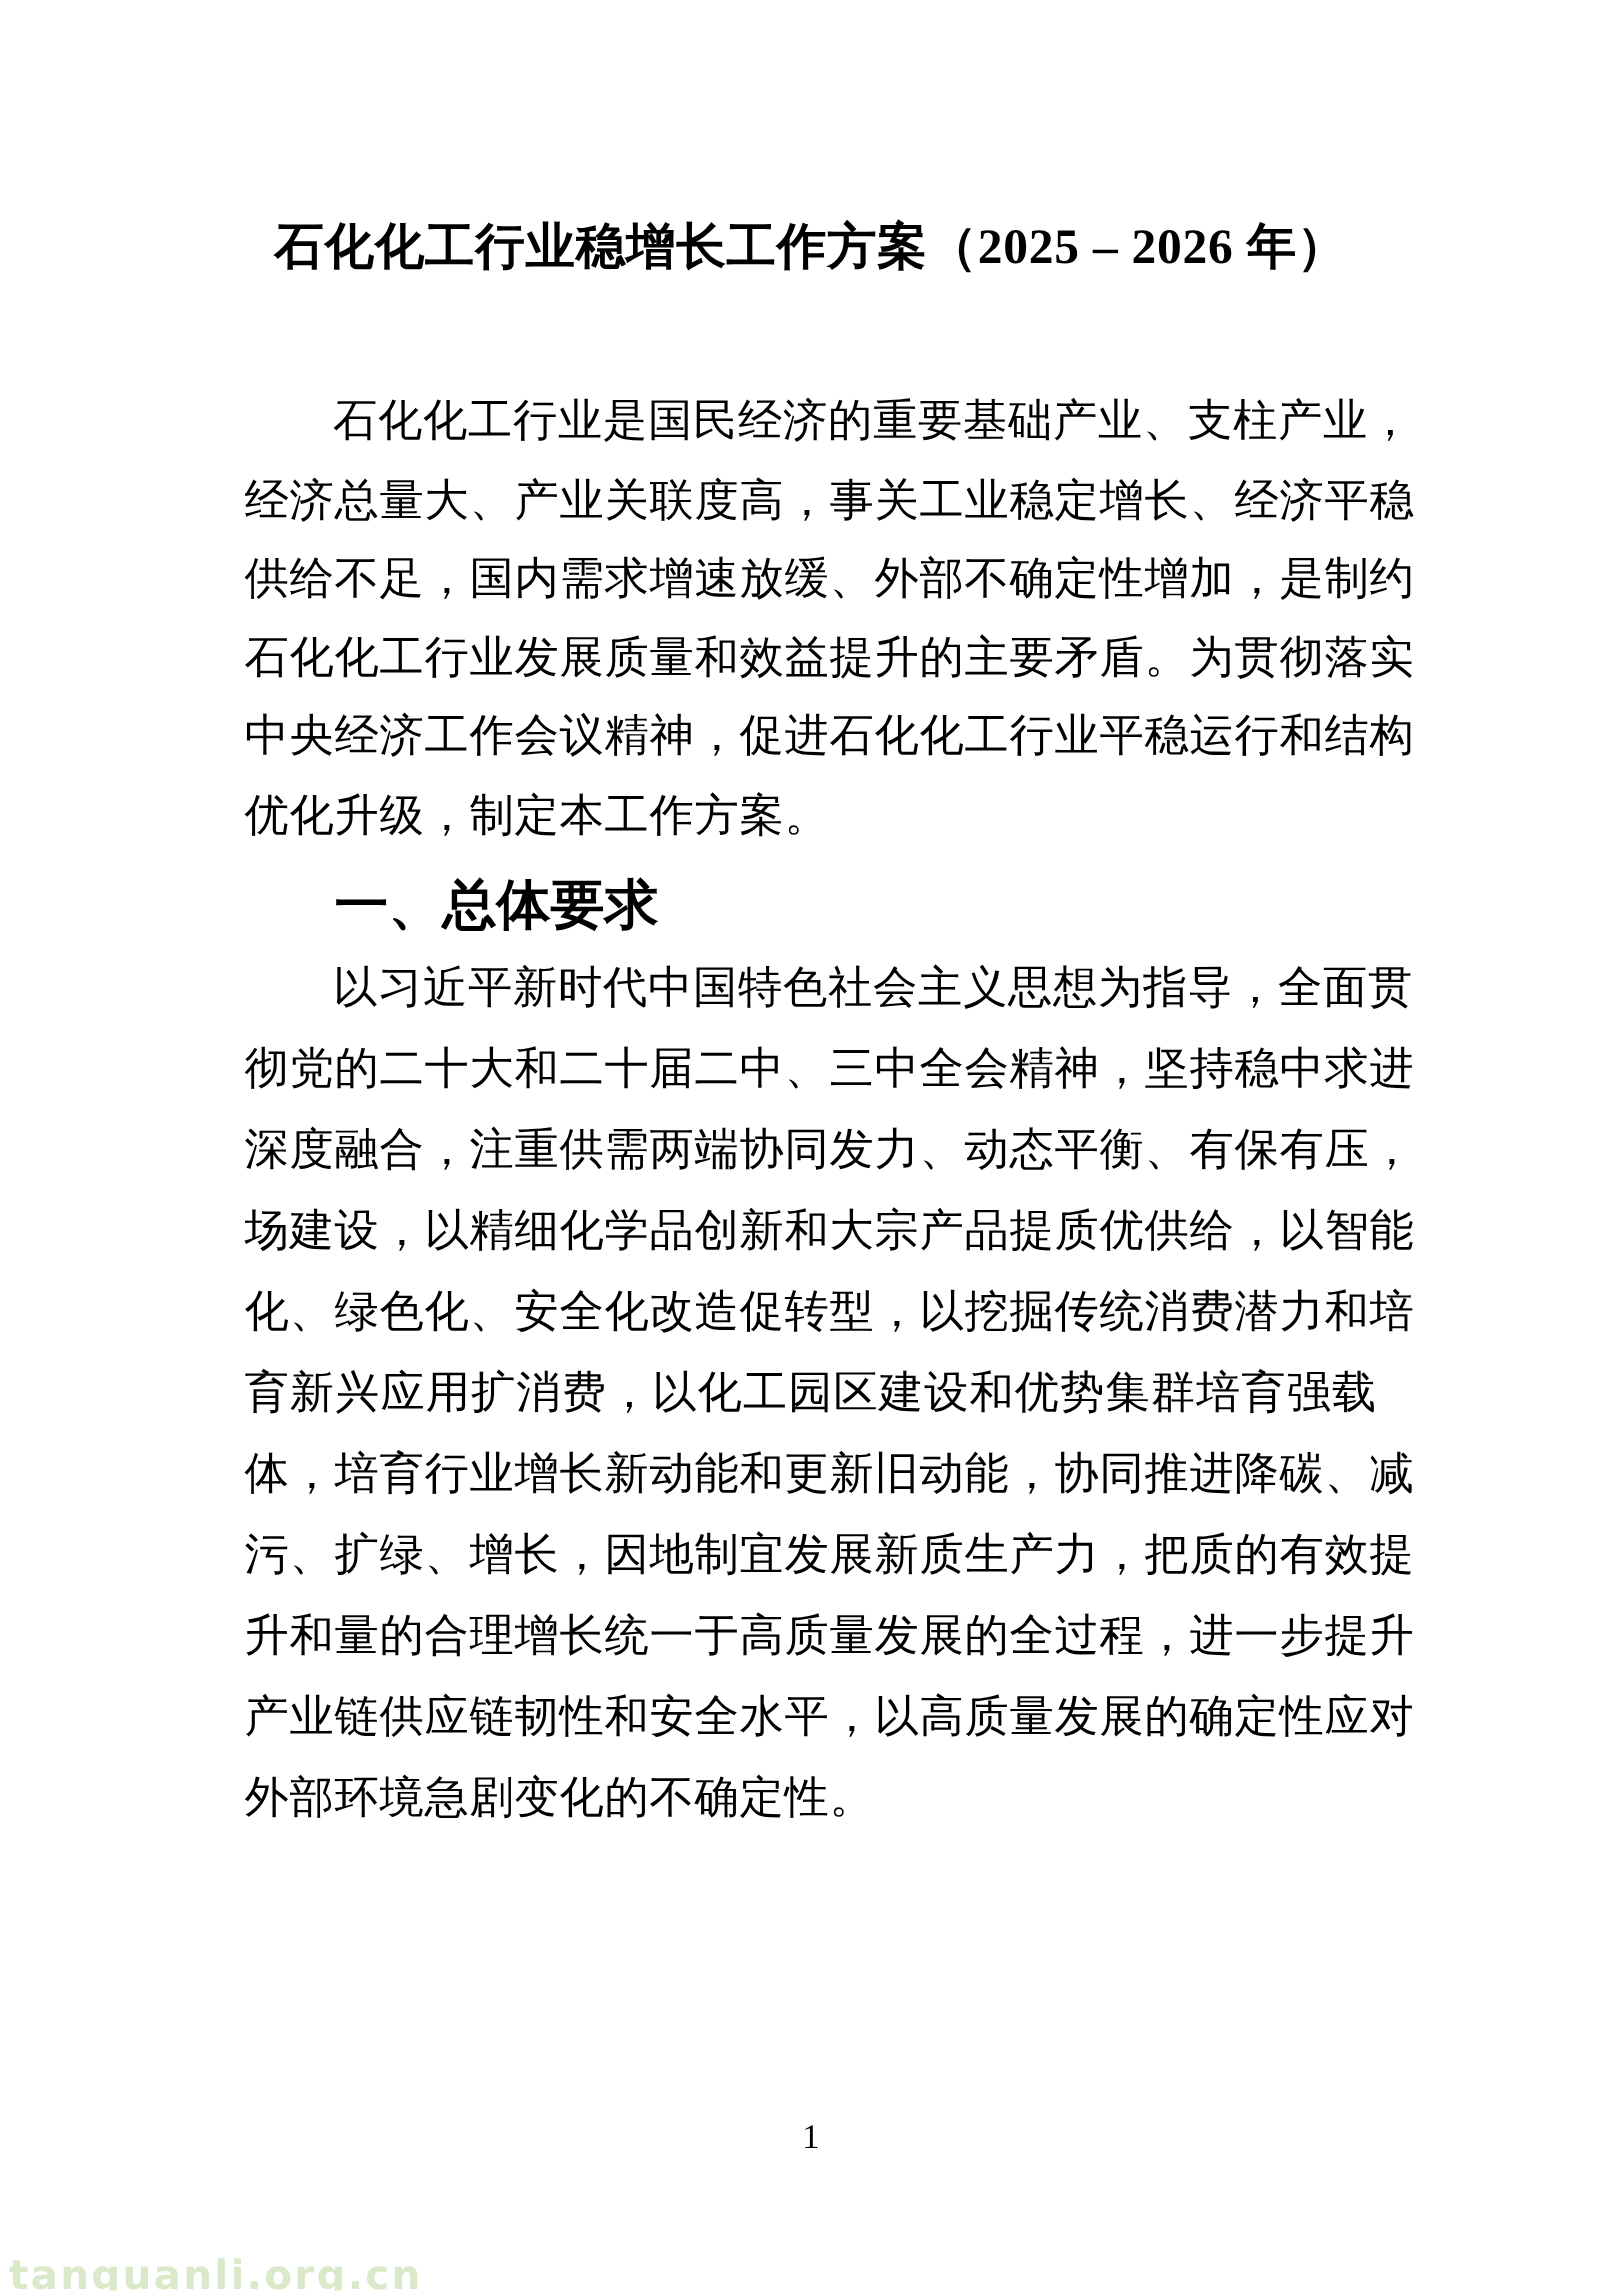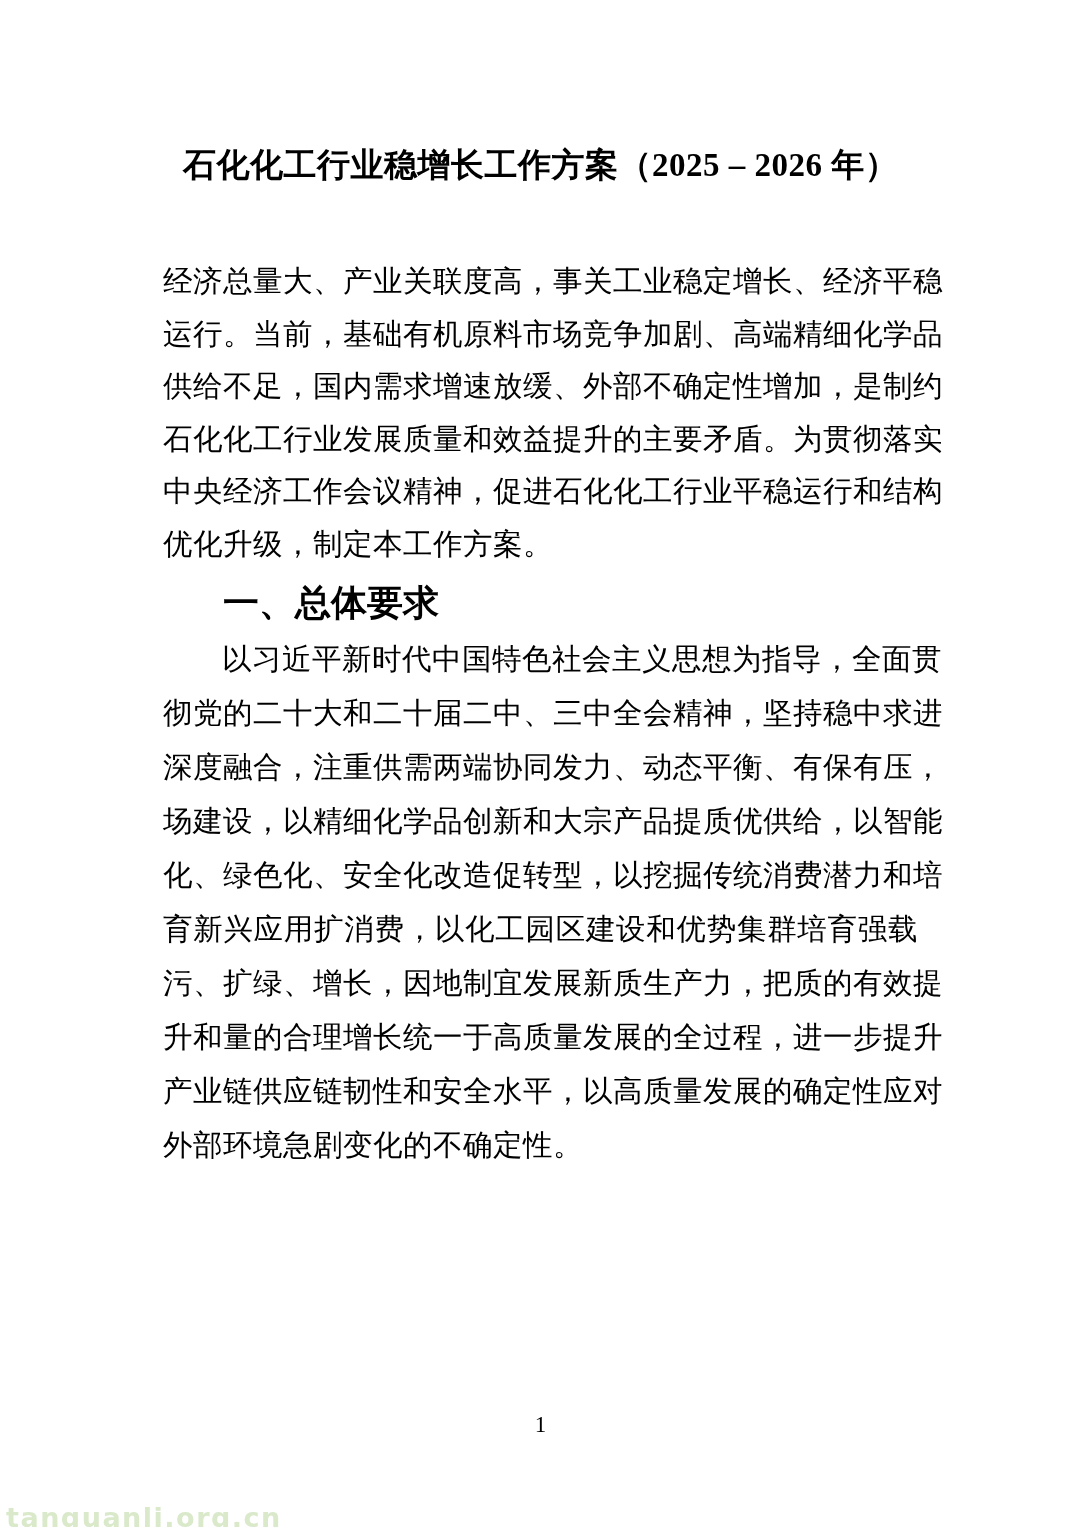--- a/index.html
+++ b/index.html
@@ -88,37 +88,38 @@
 </style>
 </head>
 <body>
 
 <div class="page">
   <main class="content">
 
     <h1 class="doc-title">石化化工行业稳增长工作方案（2025 – 2026 年）</h1>
 
     <section class="para para-intro">
+      <p class="bline first">石化化工行业是国民经济的重要基础产业、支柱产业，</p>
       <p class="bline">经济总量大、产业关联度高，事关工业稳定增长、经济平稳</p>
-      <p class="bline">运行。当前，基础有机原料市场竞争加剧、高端精细化学品</p>
       <p class="bline">供给不足，国内需求增速放缓、外部不确定性增加，是制约</p>
       <p class="bline">石化化工行业发展质量和效益提升的主要矛盾。为贯彻落实</p>
       <p class="bline">中央经济工作会议精神，促进石化化工行业平稳运行和结构</p>
       <p class="bline last">优化升级，制定本工作方案。</p>
     </section>
 
     <h2 class="section-heading">一、总体要求</h2>
 
     <section class="para para-main">
       <p class="bline first">以习近平新时代中国特色社会主义思想为指导，全面贯</p>
       <p class="bline">彻党的二十大和二十届二中、三中全会精神，坚持稳中求进</p>
       <p class="bline">深度融合，注重供需两端协同发力、动态平衡、有保有压，</p>
       <p class="bline">场建设，以精细化学品创新和大宗产品提质优供给，以智能</p>
       <p class="bline">化、绿色化、安全化改造促转型，以挖掘传统消费潜力和培</p>
       <p class="bline">育新兴应用扩消费，以化工园区建设和优势集群培育强载</p>
+      <p class="bline">体，培育行业增长新动能和更新旧动能，协同推进降碳、减</p>
       <p class="bline">污、扩绿、增长，因地制宜发展新质生产力，把质的有效提</p>
       <p class="bline">升和量的合理增长统一于高质量发展的全过程，进一步提升</p>
       <p class="bline">产业链供应链韧性和安全水平，以高质量发展的确定性应对</p>
       <p class="bline last">外部环境急剧变化的不确定性。</p>
     </section>
 
   </main>
 
   <footer class="footer">
     <span class="page-number">1</span>

